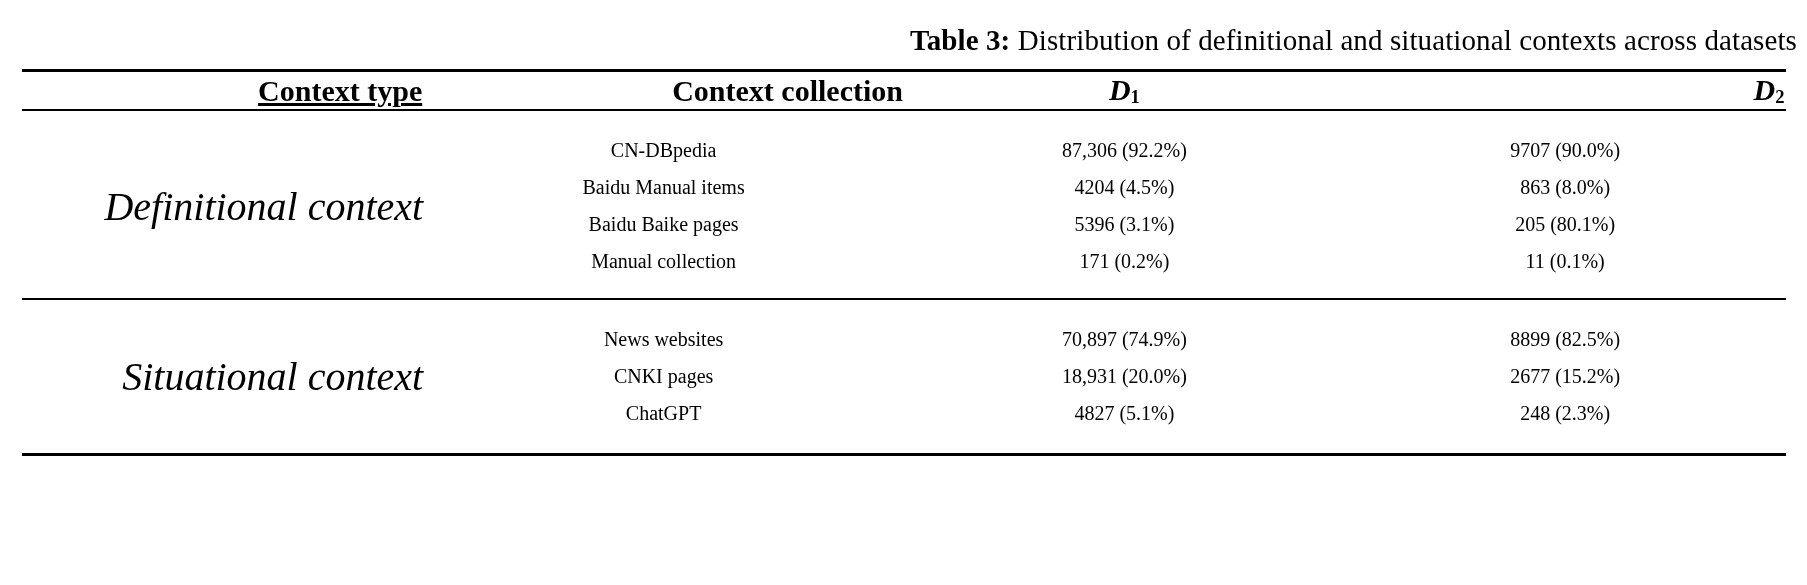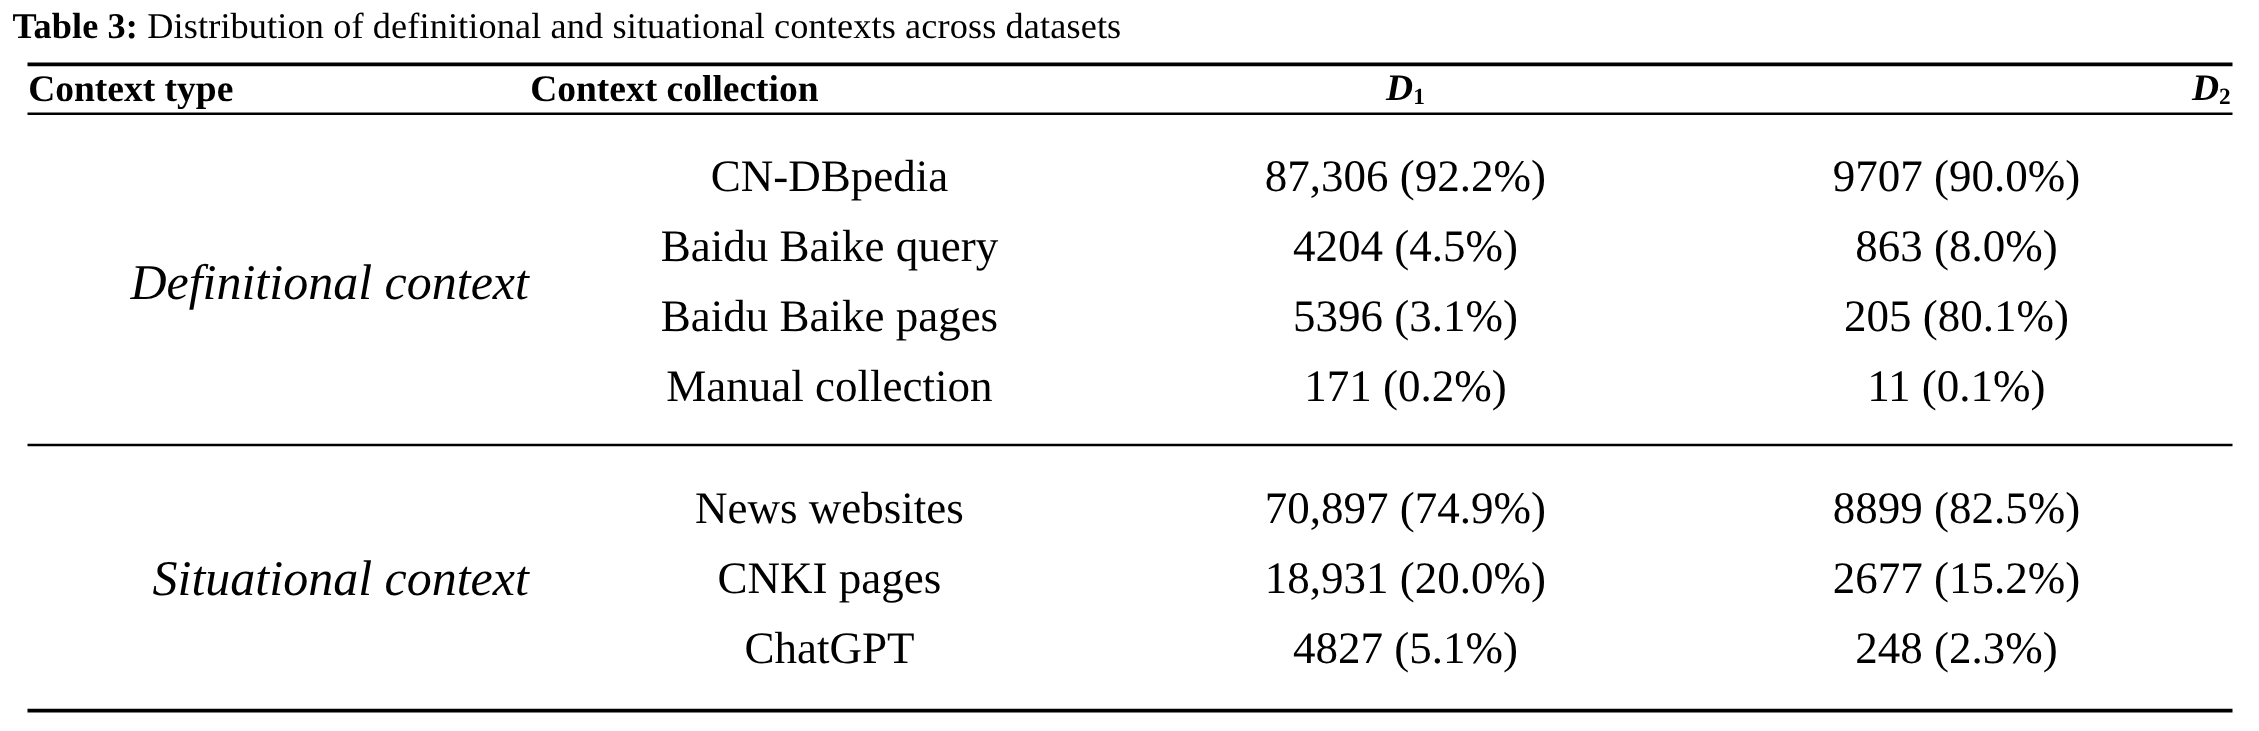--- a/index.html
+++ b/index.html
@@ -15,26 +15,27 @@
     overflow: hidden;
   }
   .page {
     position: relative;
     width: 1807px;
     height: 585px;
     box-sizing: border-box;
     padding: 0 10px;
   }
   .caption {
-    text-align: left;
+    text-align: right;
     font-size: 29px;
     line-height: 1.1;
     padding-top: 6px;
     padding-bottom: 12px;
     letter-spacing: 0.1px;
+    margin-top: 19px;
   }
   .caption .caption-label {
     font-weight: bold;
   }
   .caption .caption-text {
     font-weight: normal;
   }
   table.tbl {
     width: 1764px;
     margin: 0 auto;
@@ -51,38 +52,38 @@
     line-height: 0;
   }
   .hline-thin {
     height: 2px;
     background: #000000;
     font-size: 0;
     line-height: 0;
   }
   .spacer-sm { height: 7px; font-size:0; line-height:0; }
   .spacer-xs { height: 4px; font-size:0; line-height:0; }
-  th.col-type { width: 400px; text-align: left; }
-  th.col-coll { width: 480px; text-align: left; }
+  th.col-type { width: 400px; text-align: right; text-decoration: underline; }
+  th.col-coll { width: 480px; text-align: right; }
   th.col-d1  { width: 440px; text-align: center; }
   th.col-d2  { width: 440px; text-align: right; }
 
   th .mathvar {
     font-style: italic;
     font-family: Liberation Serif, serif;
   }
   th .mathvar sub {
     font-style: normal;
     font-size: 0.62em;
     font-weight: bold;
     vertical-align: -0.18em;
   }
 
   tbody td {
-    font-size: 36px;
+    font-size: 20px;
     padding: 7px 0;
     text-align: center;
     white-space: nowrap;
   }
   td.ctx-type {
     font-style: italic;
     font-size: 40px;
     text-align: right;
     padding-left: 14px;
     vertical-align: middle;
@@ -119,21 +120,21 @@
           <td colspan="4" class="spacer-sm"></td>
         </tr>
 
       <tr>
         <td class="ctx-type" rowspan="4">Definitional context</td>
         <td class="coll">CN-DBpedia</td>
         <td class="num">87,306 (92.2%)</td>
         <td class="num">9707 (90.0%)</td>
       </tr>
       <tr>
-        <td class="coll">Baidu Baike query</td>
+        <td class="coll">Baidu Manual items</td>
         <td class="num">4204 (4.5%)</td>
         <td class="num">863 (8.0%)</td>
       </tr>
       <tr>
         <td class="coll">Baidu Baike pages</td>
         <td class="num">5396 (3.1%)</td>
         <td class="num">205 (80.1%)</td>
       </tr>
       <tr>
         <td class="coll">Manual collection</td>

